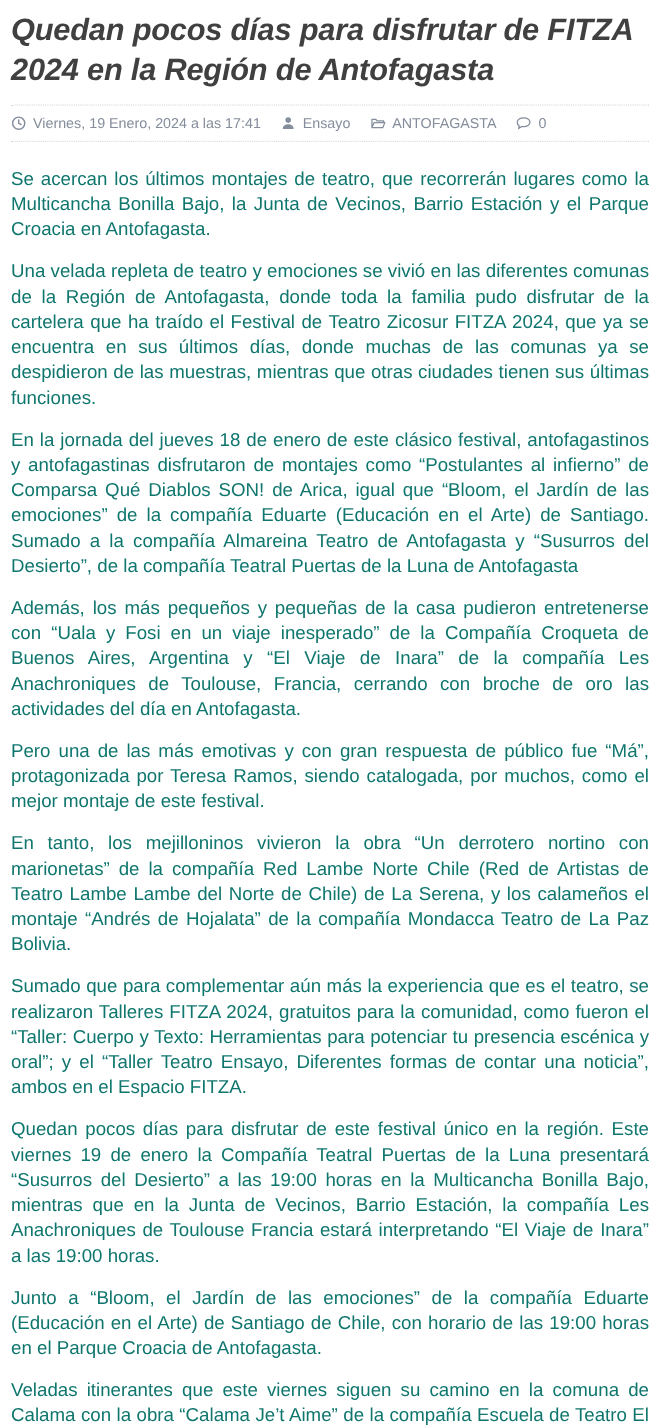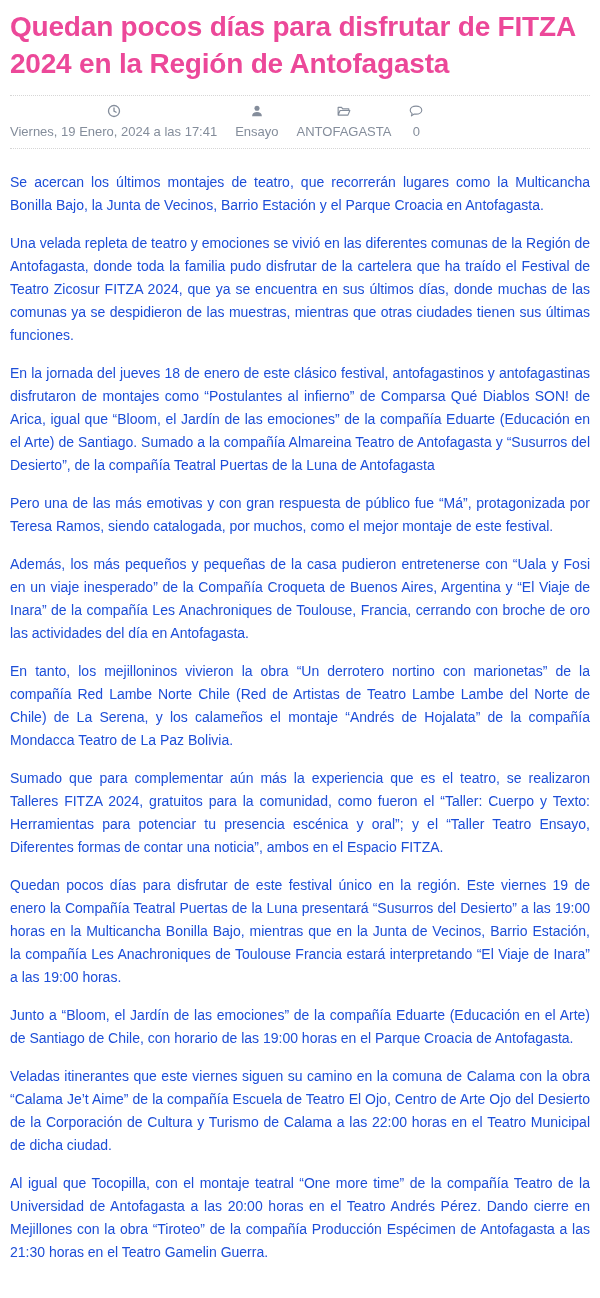--- a/index.html
+++ b/index.html
@@ -9,55 +9,55 @@
     font-family: "Liberation Sans", sans-serif;
   }
   body { width: 600px; }
   .page { padding: 0 10px 12px 10px; }
 
   h1.article-title {
     margin: 8px 0 13px 0;
     font-size: 28px;
     line-height: 37px;
     font-weight: 700;
-    color: #ec4899;
+    color: #404040;
     letter-spacing: -0.2px;
+    font-style: italic;
   }
 
   .meta-bar {
     border-top: 1px dotted #d6d6d6;
     border-bottom: 1px dotted #d6d6d6;
     padding: 8px 0 9px 0;
     display: flex;
     align-items: center;
     gap: 18px;
     font-size: 13px;
     color: #848d9b;
   }
   .meta-item {
     display: inline-flex;
     align-items: center;
     gap: 6px;
     color: #848d9b;
     text-decoration: none;
     white-space: nowrap;
-    flex-direction: column;
   }
   .meta-item svg {
     width: 14px;
     height: 14px;
     flex: 0 0 auto;
     display: block;
   }
 
   .content { padding-top: 7px; }
   .content p {
-    font-size: 14px;
+    font-size: 17px;
     line-height: 23px;
-    color: #1d4ed8;
+    color: #0f766e;
     text-align: justify;
     margin: 15px 0;
   }
 </style>
 </head>
 <body>
 
 <div class="page">
 
   <h1 class="article-title">Quedan pocos días para disfrutar de FITZA 2024 en la Región de Antofagasta</h1>
@@ -101,22 +101,22 @@
       </span>
       <span>0</span>
     </a>
 
   </div>
 
   <div class="content" id="article-body">
       <p>Se acercan los últimos montajes de teatro, que recorrerán lugares como la Multicancha Bonilla Bajo, la Junta de Vecinos, Barrio Estación y el Parque Croacia en Antofagasta.</p>
       <p>Una velada repleta de teatro y emociones se vivió en las diferentes comunas de la Región de Antofagasta, donde toda la familia pudo disfrutar de la cartelera que ha traído el Festival de Teatro Zicosur FITZA 2024, que ya se encuentra en sus últimos días, donde muchas de las comunas ya se despidieron de las muestras, mientras que otras ciudades tienen sus últimas funciones.</p>
       <p>En la jornada del jueves 18 de enero de este clásico festival, antofagastinos y antofagastinas disfrutaron de montajes como “Postulantes al infierno” de Comparsa Qué Diablos SON! de Arica, igual que “Bloom, el Jardín de las emociones” de la compañía Eduarte (Educación en el Arte) de Santiago. Sumado a la compañía Almareina Teatro de Antofagasta y “Susurros del Desierto”, de la compañía Teatral Puertas de la Luna de Antofagasta</p>
+      <p>Además, los más pequeños y pequeñas de la casa pudieron entretenerse con “Uala y Fosi en un viaje inesperado” de la Compañía Croqueta de Buenos Aires, Argentina y “El Viaje de Inara” de la compañía Les Anachroniques de Toulouse, Francia, cerrando con broche de oro las actividades del día en Antofagasta.</p>
       <p>Pero una de las más emotivas y con gran respuesta de público fue “Má”, protagonizada por Teresa Ramos, siendo catalogada, por muchos, como el mejor montaje de este festival.</p>
-      <p>Además, los más pequeños y pequeñas de la casa pudieron entretenerse con “Uala y Fosi en un viaje inesperado” de la Compañía Croqueta de Buenos Aires, Argentina y “El Viaje de Inara” de la compañía Les Anachroniques de Toulouse, Francia, cerrando con broche de oro las actividades del día en Antofagasta.</p>
       <p>En tanto, los mejilloninos vivieron la obra “Un derrotero nortino con marionetas” de la compañía Red Lambe Norte Chile (Red de Artistas de Teatro Lambe Lambe del Norte de Chile) de La Serena, y los calameños el montaje “Andrés de Hojalata” de la compañía Mondacca Teatro de La Paz Bolivia.</p>
       <p>Sumado que para complementar aún más la experiencia que es el teatro, se realizaron Talleres FITZA 2024, gratuitos para la comunidad, como fueron el “Taller: Cuerpo y Texto: Herramientas para potenciar tu presencia escénica y oral”; y el “Taller Teatro Ensayo, Diferentes formas de contar una noticia”, ambos en el Espacio FITZA.</p>
       <p>Quedan pocos días para disfrutar de este festival único en la región. Este viernes 19 de enero la Compañía Teatral Puertas de la Luna presentará “Susurros del Desierto” a las 19:00 horas en la Multicancha Bonilla Bajo, mientras que en la Junta de Vecinos, Barrio Estación, la compañía Les Anachroniques de Toulouse Francia estará interpretando “El Viaje de Inara” a las 19:00 horas.</p>
       <p>Junto a “Bloom, el Jardín de las emociones” de la compañía Eduarte (Educación en el Arte) de Santiago de Chile, con horario de las 19:00 horas en el Parque Croacia de Antofagasta.</p>
       <p>Veladas itinerantes que este viernes siguen su camino en la comuna de Calama con la obra “Calama Je’t Aime” de la compañía Escuela de Teatro El Ojo, Centro de Arte Ojo del Desierto de la Corporación de Cultura y Turismo de Calama a las 22:00 horas en el Teatro Municipal de dicha ciudad.</p>
       <p>Al igual que Tocopilla, con el montaje teatral “One more time” de la compañía Teatro de la Universidad de Antofagasta a las 20:00 horas en el Teatro Andrés Pérez. Dando cierre en Mejillones con la obra “Tiroteo” de la compañía Producción Espécimen de Antofagasta a las 21:30 horas en el Teatro Gamelin Guerra.</p>
     </div>
 
 </div>
 

